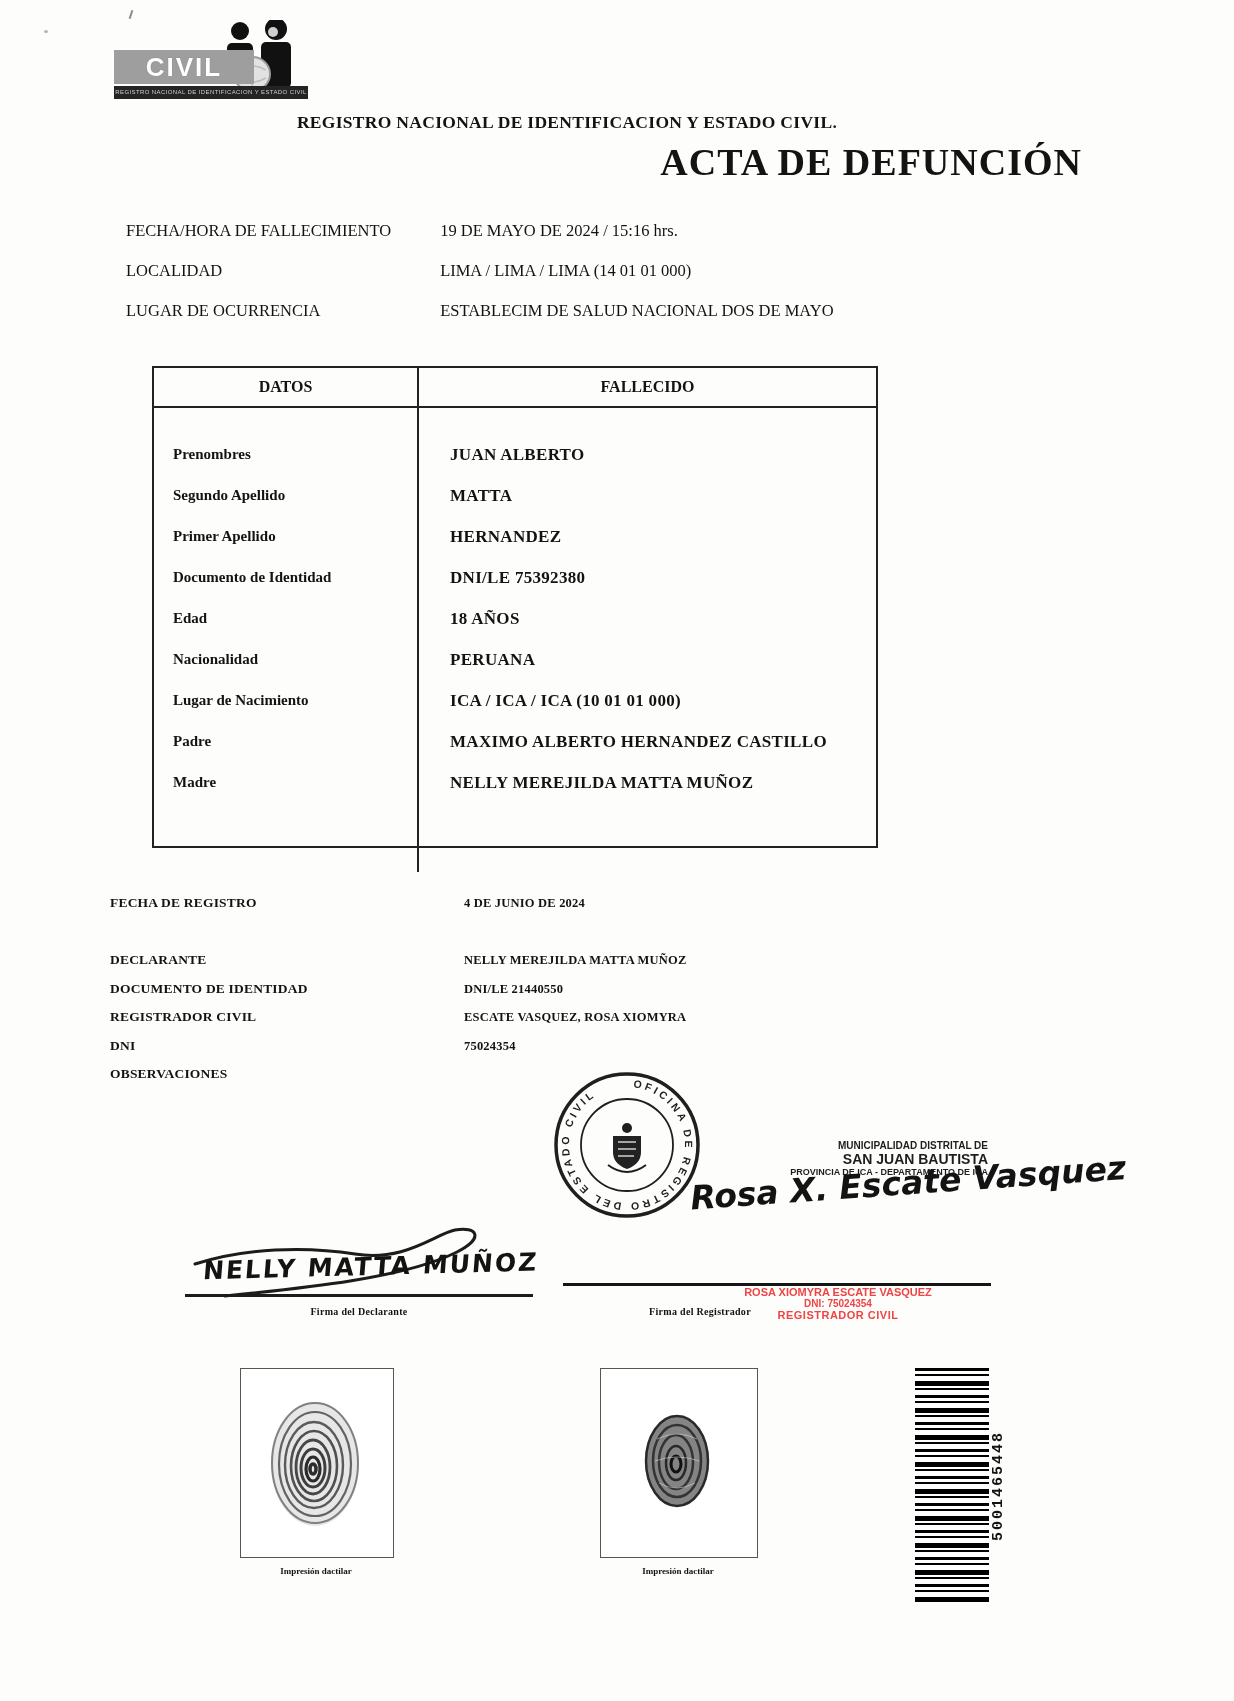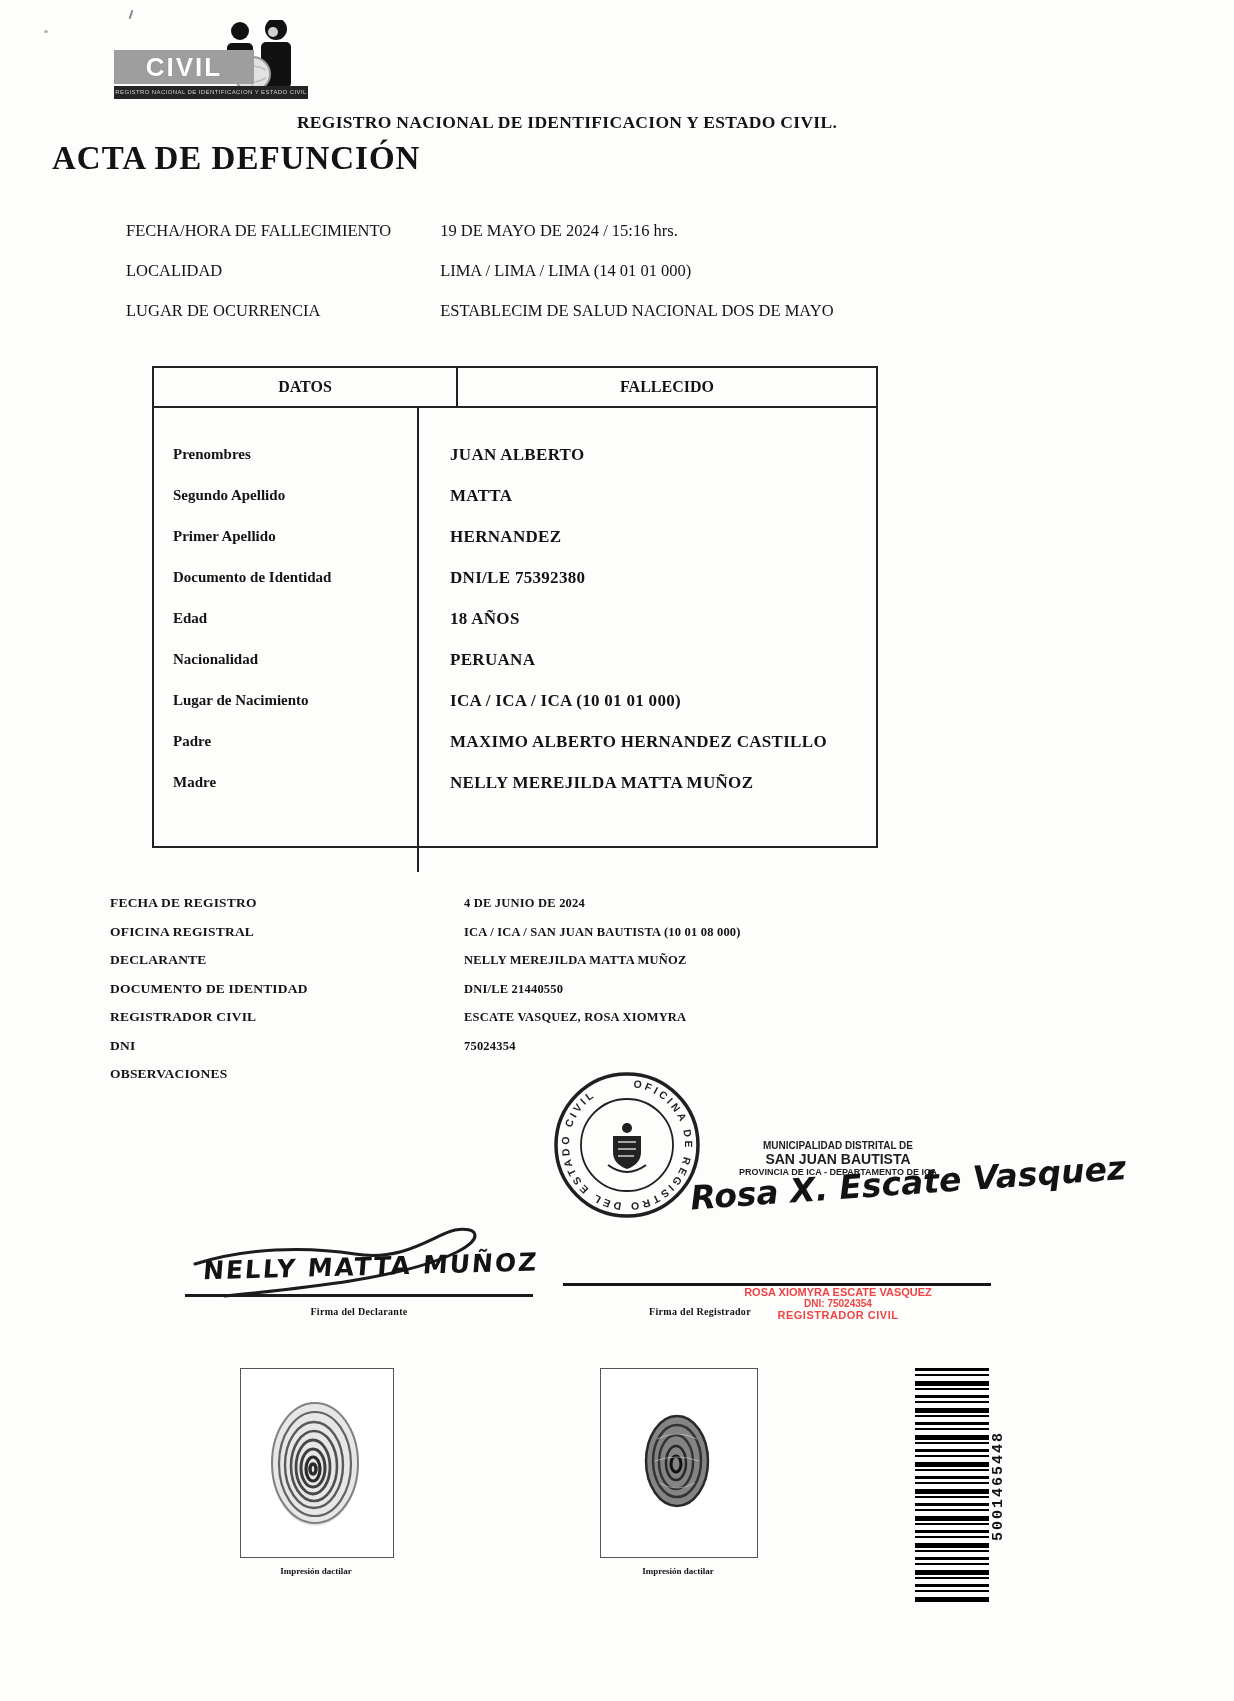--- a/index.html
+++ b/index.html
@@ -21,32 +21,32 @@
   .logo-banner span { color:#fff; font-family:"Liberation Sans", sans-serif; font-weight:bold;
     font-size:26px; letter-spacing:2px; text-shadow:0 0 1px #777; }
   .logo-strip { position:absolute; left:2px; top:66px; width:194px; height:13px; background:#242424;
     color:#cfcfcf; font-family:"Liberation Sans", sans-serif; font-size:6px; line-height:13px;
     text-align:center; white-space:nowrap; overflow:hidden; letter-spacing:0.4px; }
   .logo-figures { position:absolute; right:14px; top:0; }
 
   
   .org-line { position:absolute; left:52px; top:112px; width:1030px; text-align:center;
     font-weight:bold; font-size:17.5px; letter-spacing:0.3px; }
-  .doc-title { position:absolute; left:52px; top:140px; width:1030px; text-align:left;
-    font-weight:bold; font-size:33px; letter-spacing:1px; }
+  .doc-title { position:absolute; left:52px; top:140px; width:1030px; text-align:right;
+    font-weight:bold; font-size:38px; letter-spacing:1px; }
 
   
   .tf-row { position:absolute; left:126px; width:980px; font-weight:normal; font-size:16.5px; white-space:nowrap; }
   .tf-label { display:inline-block; width:310px; }
 
   
   .dtable { position:absolute; left:152px; top:366px; width:726px; height:482px;
     border:2px solid #222; box-sizing:border-box; background:transparent; }
   .dtable-header { display:flex; height:38px; border-bottom:2px solid #222; font-weight:bold; font-size:16px; }
-  .dtable-header .c1 { width:304px; border-right:2px solid #222; display:flex; align-items:center; justify-content:center; box-sizing:border-box; }
+  .dtable-header .c1 { width:265px; border-right:2px solid #222; display:flex; align-items:center; justify-content:center; box-sizing:border-box; }
   .dtable-header .c2 { flex:1; display:flex; align-items:center; justify-content:center; }
   .dtable-body { position:relative; height:438px; padding-top:26px; }
   .dtable-body::before { content:""; position:absolute; left:263px; top:0; bottom:0; width:2px; background:#222; }
   .drow { display:flex; height:41px; align-items:center; }
   .drow .dl { width:265px; padding-left:19px; box-sizing:border-box; font-weight:bold; font-size:15px; }
   .drow .dv { padding-left:31px; font-weight:bold; font-size:17px; letter-spacing:0.3px; }
 
   
   .reg-row { position:absolute; left:110px; width:1010px; font-weight:bold; white-space:nowrap; }
   .reg-label { display:inline-block; width:350px; font-size:13.5px; letter-spacing:0.2px; }
@@ -55,21 +55,21 @@
   
   .sig-declarant { position:absolute; left:185px; top:1218px; width:350px; height:80px; }
   .sig-hand { position:absolute; left:18px; top:34px; width:330px;
     font-family:"DejaVu Sans", sans-serif; font-weight:bold; font-size:25px;
     transform:rotate(-1.5deg) skewX(-6deg); letter-spacing:2px; white-space:nowrap; }
   .sig-underline { position:absolute; left:185px; top:1294px; width:348px; height:2.5px; background:#1c1c1c; }
   .sig-caption { position:absolute; text-align:center; font-weight:bold; font-size:10px;
     font-family:"Liberation Serif", serif; letter-spacing:0.3px; }
 
   .stamp-seal { position:absolute; left:552px; top:1070px; }
-  .stamp-lines { position:absolute; left:688px; top:1140px; width:300px; text-align:center;
+  .stamp-lines { position:absolute; left:688px; top:1140px; width:300px; text-align:right;
     font-family:"Liberation Sans", sans-serif; font-weight:bold; color:#1d1d1d; }
   .stamp-lines .l1 { font-size:10px; } .stamp-lines .l2 { font-size:14px; } .stamp-lines .l3 { font-size:9px; }
   .sig-registrar-hand { position:absolute; left:690px; top:1168px; width:300px;
     font-family:"DejaVu Sans", sans-serif; font-style:italic; font-weight:bold; font-size:33px;
     transform:rotate(-4deg); white-space:nowrap; }
   .stamp-name-block { position:absolute; left:688px; top:1286px; width:300px; text-align:center;
     font-family:"Liberation Sans", sans-serif; font-weight:bold; color:#ef4444; }
   .stamp-name-block .sn { font-size:11px; } .stamp-name-block .sd { font-size:10px; }
   .stamp-name-block .sr { font-size:11px; letter-spacing:0.5px; }
   .stamp-underline { position:absolute; left:563px; top:1283px; width:428px; height:2.5px; background:#161616; }
@@ -172,24 +172,20 @@
       <div class="drow">
         <div class="dl">Madre</div>
         <div class="dv">NELLY MEREJILDA MATTA MUÑOZ</div>
       </div>
     </div>
   </div>
 
   <div class="reg-row" style="top:893px">
     <span class="reg-label">FECHA DE REGISTRO</span>
     <span class="reg-value">4 DE JUNIO DE 2024</span>
-  </div>
-  <div class="reg-row" style="top:922px">
-    <span class="reg-label">OFICINA REGISTRAL</span>
-    <span class="reg-value">ICA / ICA / SAN JUAN BAUTISTA (10 01 08 000)</span>
   </div>
   <div class="reg-row" style="top:950px">
     <span class="reg-label">DECLARANTE</span>
     <span class="reg-value">NELLY MEREJILDA MATTA MUÑOZ</span>
   </div>
   <div class="reg-row" style="top:979px">
     <span class="reg-label">DOCUMENTO DE IDENTIDAD</span>
     <span class="reg-value">DNI/LE 21440550</span>
   </div>
   <div class="reg-row" style="top:1007px">

